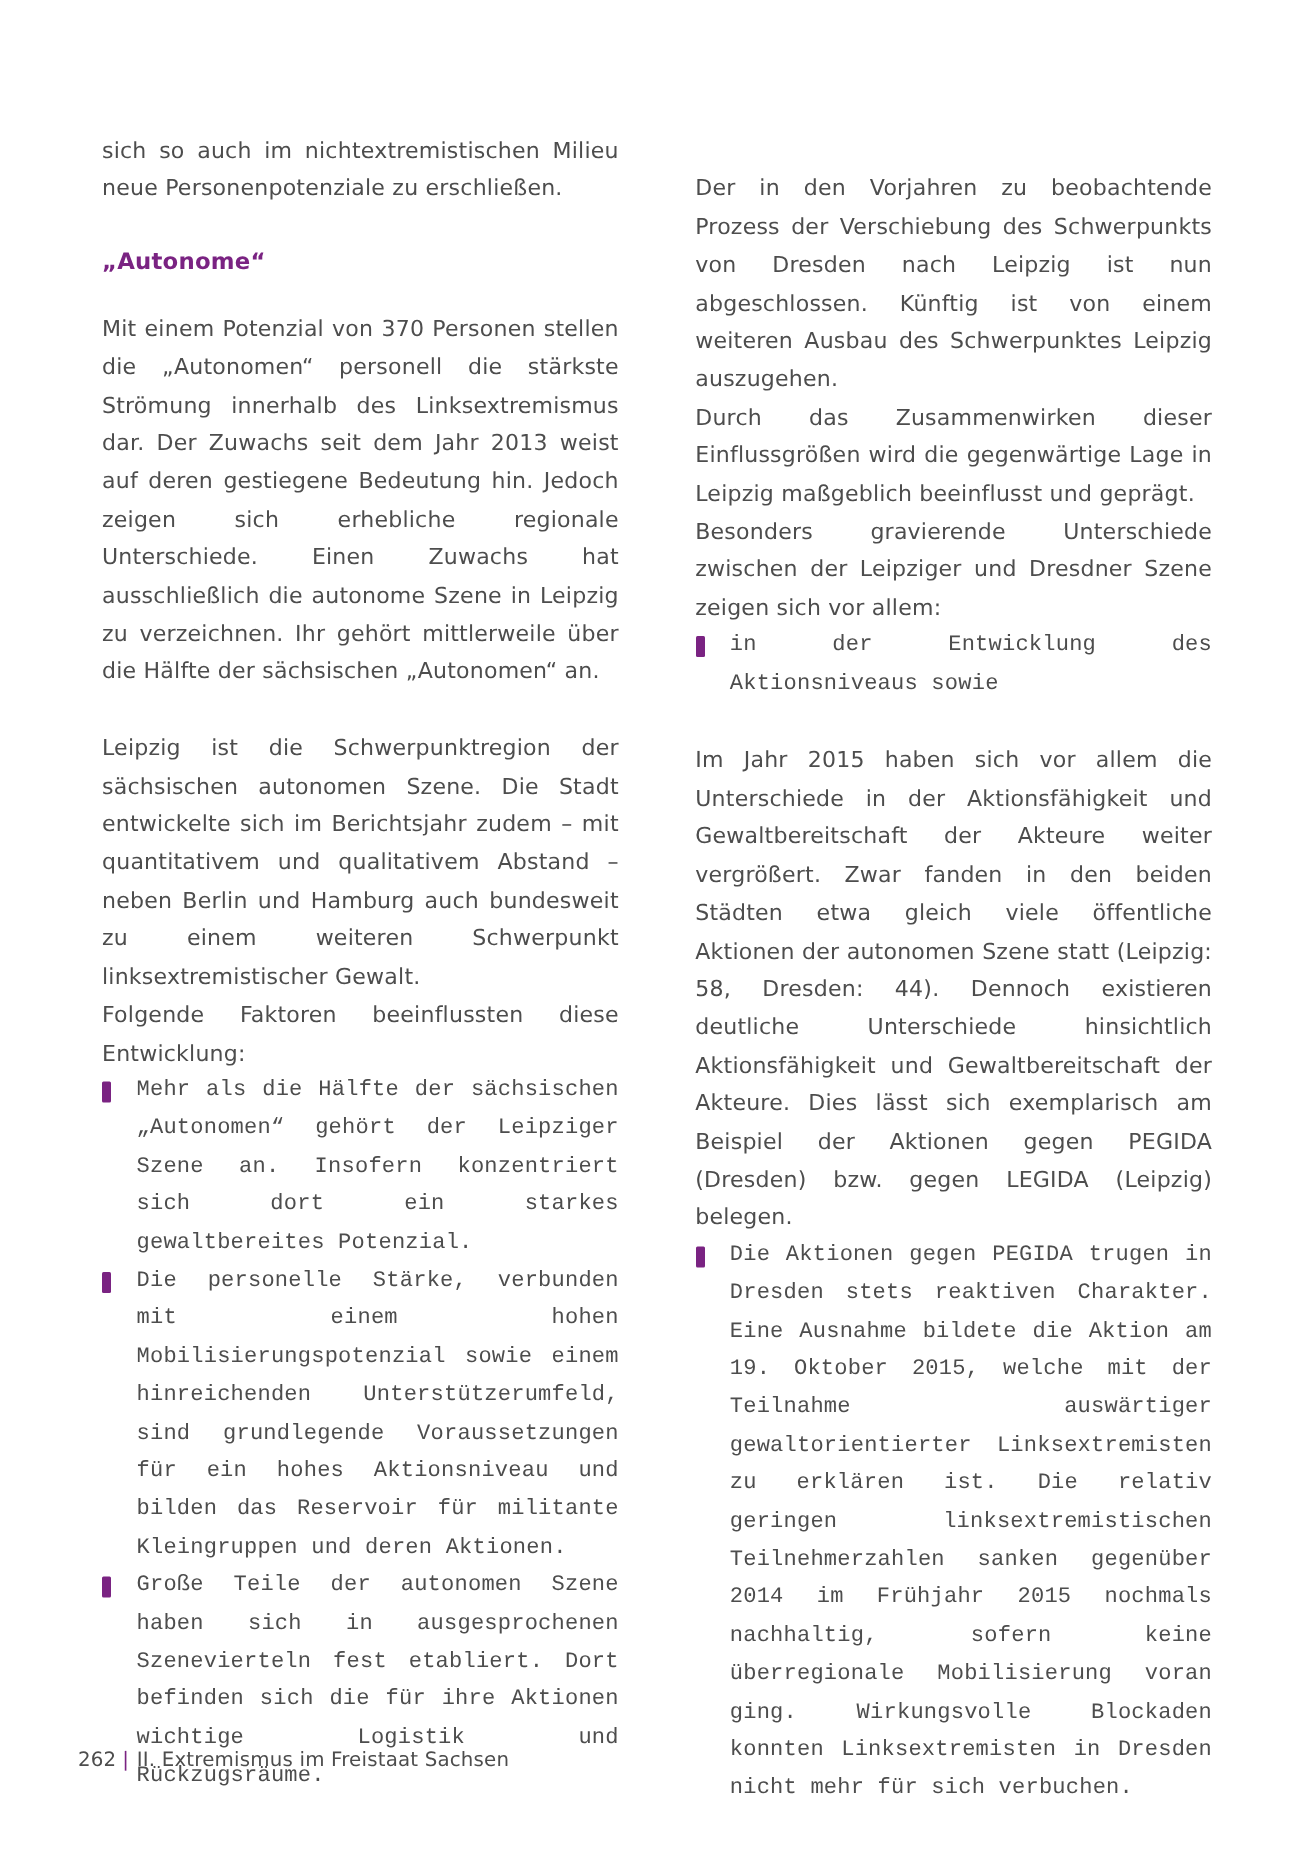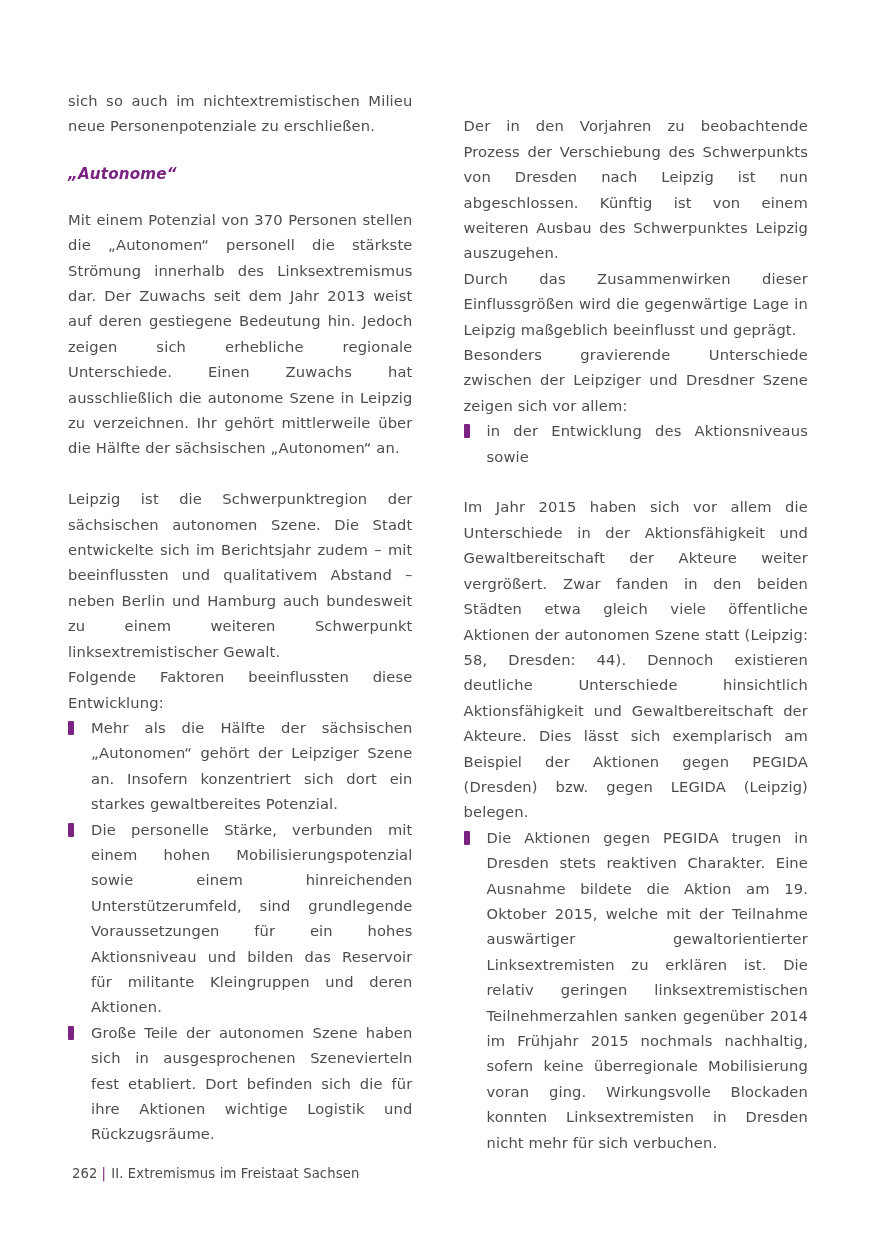--- a/index.html
+++ b/index.html
@@ -61,27 +61,27 @@
   h2.section-heading {
     margin: 0;
     padding-top: 25px;
     padding-bottom: 23px;
     font-size: 15.2px;
     line-height: 20px;
     font-weight: bold;
     color: #7a2382;
     text-align: left;
     letter-spacing: 0.01em;
-    font-style: italic;
   }
 
   ul.bullets {
     list-style: none;
     margin: 0;
     padding: 0;
+    font-family: Liberation Mono, monospace;
   }
 
   li.bullet-item {
     position: relative;
     padding-left: 23px;
     font-size: 14.7px;
     line-height: 25.4px;
     text-align: justify;
     text-justify: inter-word;
     color: #4d4d4d;
@@ -93,21 +93,21 @@
     left: 0;
     top: 6px;
     width: 6px;
     height: 14px;
     background: #7a2382;
     border-radius: 1px;
   }
 
   .footer {
     position: absolute;
-    left: 72px;
+    left: 52px;
     top: 1164px;
     font-size: 13.2px;
     line-height: 20px;
     color: #4d4d4d;
     letter-spacing: 0.01em;
     white-space: nowrap;
   }
   .footer .page-number { color: #4d4d4d; }
   .footer .sep {
     color: #7a2382;
@@ -123,21 +123,21 @@
   <div class="columns">
 
     <div class="col">
 
       <p class="para tight">sich so auch im nichtextremistischen Milieu neue Personenpotenziale zu erschließen.</p>
 
       <h2 class="section-heading">„Autonome“</h2>
 
       <p class="para tight">Mit einem Potenzial von 370 Personen stellen die „Autonomen“ personell die stärkste Strömung innerhalb des Linksextremismus dar. Der Zuwachs seit dem Jahr 2013 weist auf deren gestiegene Bedeutung hin. Jedoch zeigen sich erhebliche regionale Unterschiede. Einen Zuwachs hat ausschließlich die autonome Szene in Leipzig zu verzeichnen. Ihr gehört mittlerweile über die Hälfte der sächsischen „Autonomen“ an.</p>
 
-      <p class="para gap">Leipzig ist die Schwerpunktregion der sächsischen autonomen Szene. Die Stadt entwickelte sich im Berichtsjahr zudem – mit beeinflussten und qualitativem Abstand – neben Berlin und Hamburg auch bundesweit zu einem weiteren Schwerpunkt linksextremistischer Gewalt.</p>
+      <p class="para gap">Leipzig ist die Schwerpunktregion der sächsischen autonomen Szene. Die Stadt entwickelte sich im Berichtsjahr zudem – mit quantitativem und qualitativem Abstand – neben Berlin und Hamburg auch bundesweit zu einem weiteren Schwerpunkt linksextremistischer Gewalt.</p>
 
       <p class="para tight">Folgende Faktoren beeinflussten diese Entwicklung:</p>
 
       <ul class="bullets">
         <li class="bullet-item">
           <span class="bullet-marker"></span>
           <span>Mehr als die Hälfte der sächsischen „Autonomen“ gehört der Leipziger Szene an. Insofern konzentriert sich dort ein starkes gewaltbereites Potenzial.</span>
         </li>
         <li class="bullet-item">
           <span class="bullet-marker"></span>

